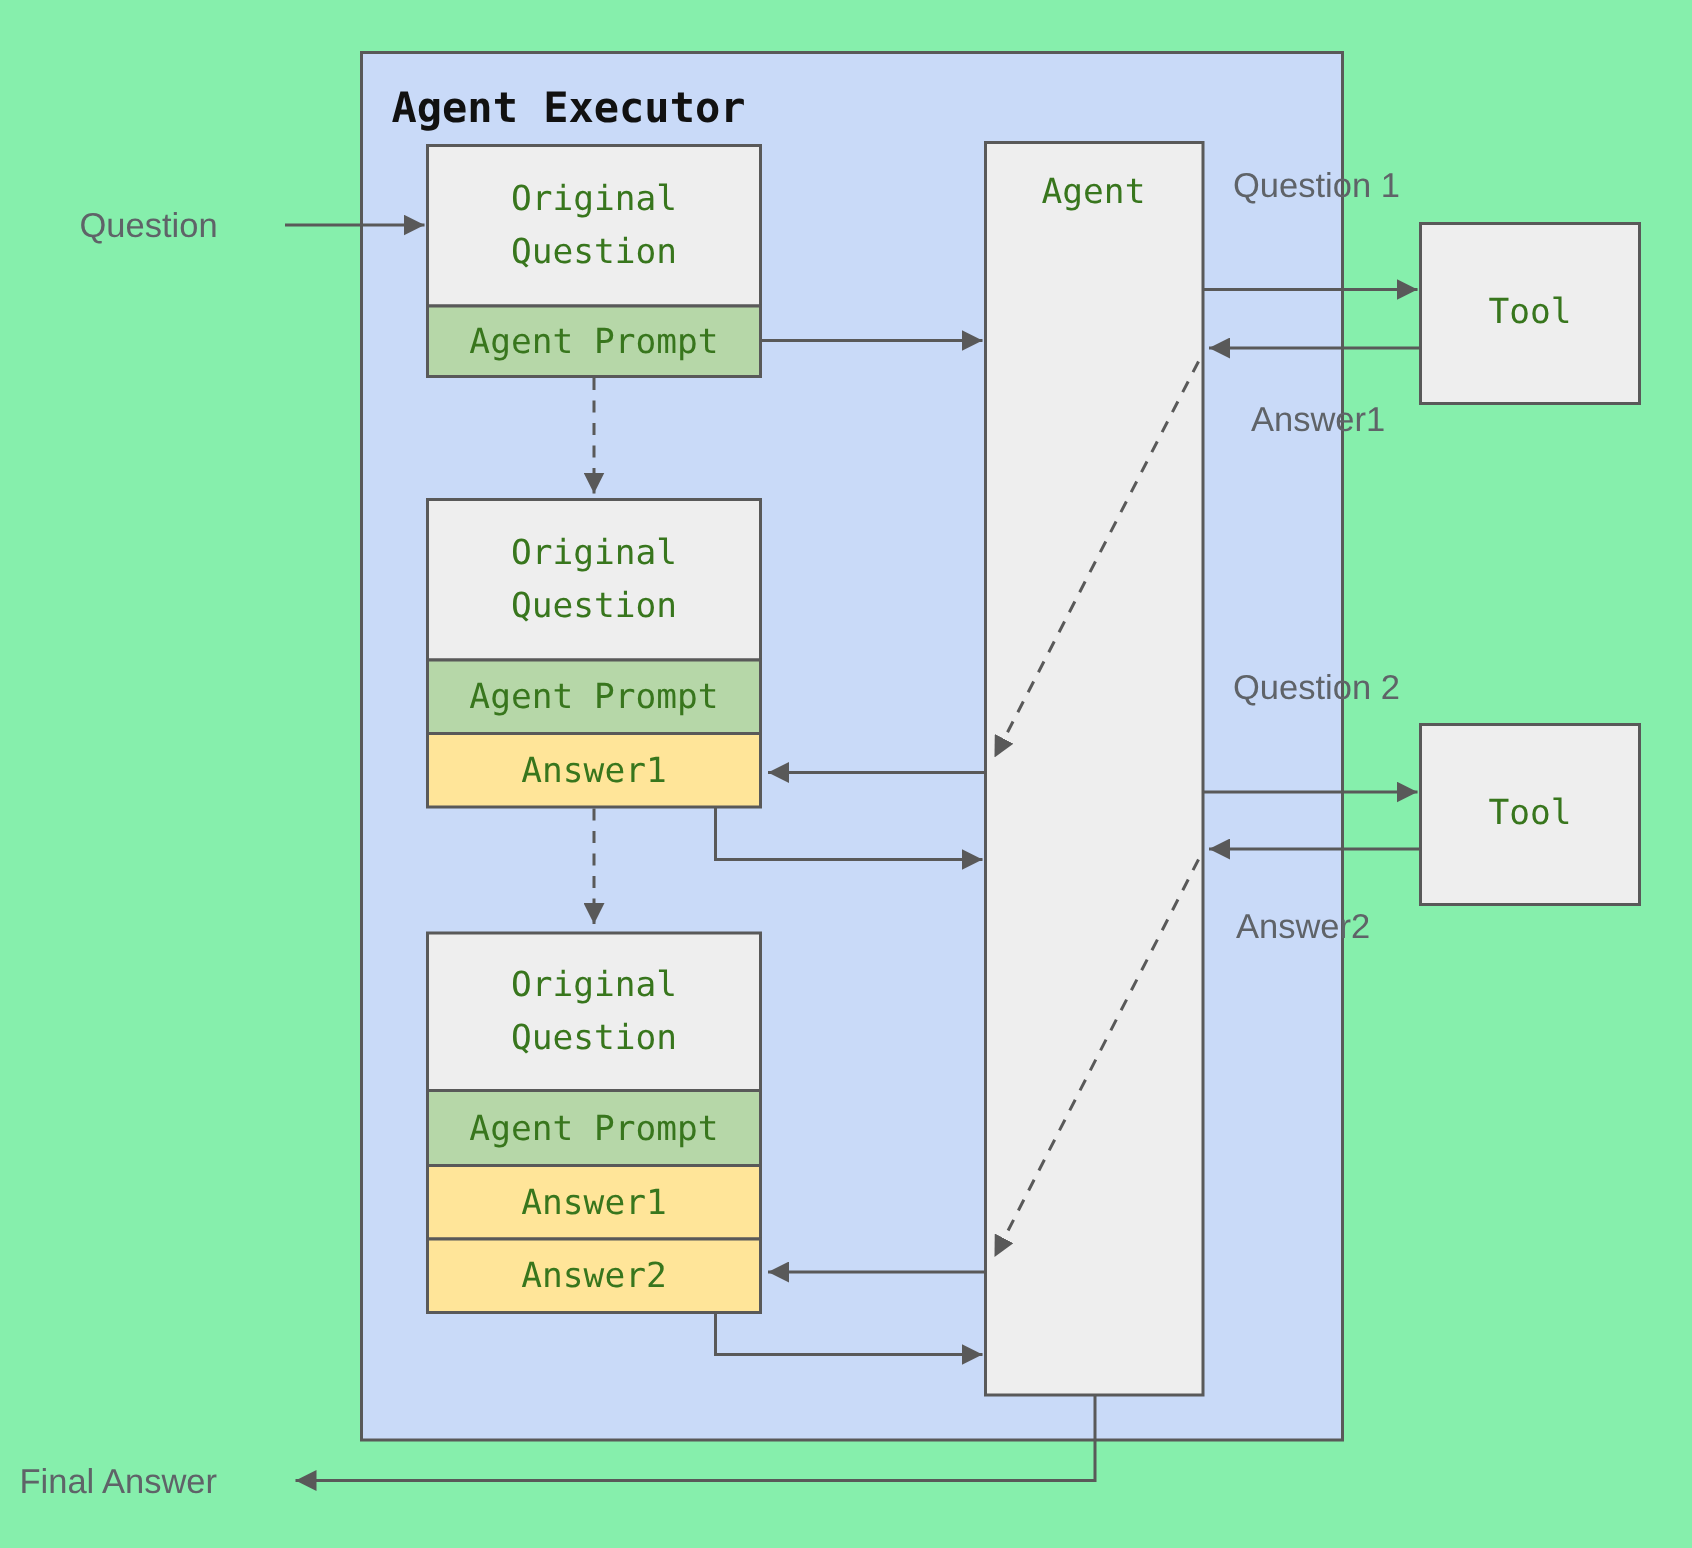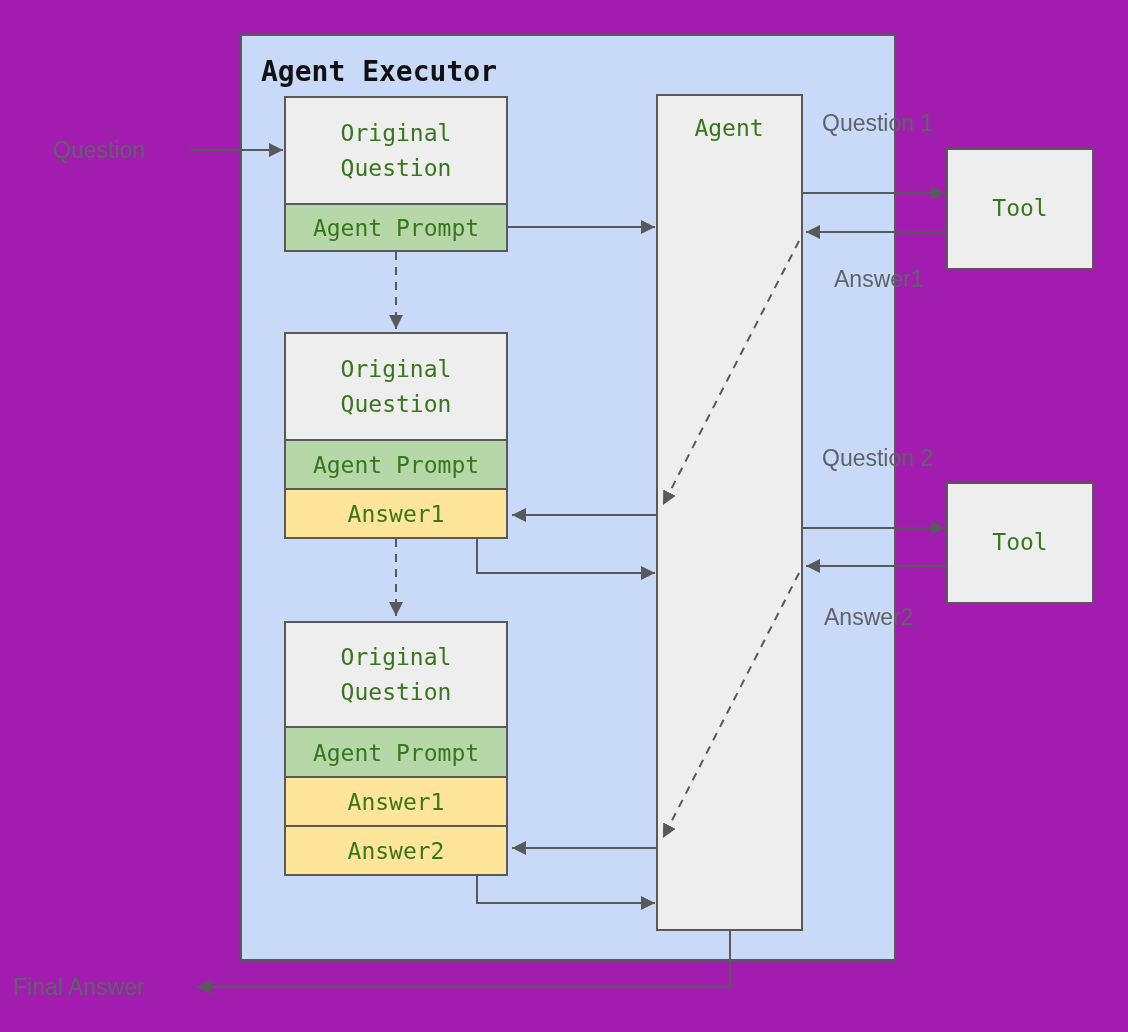--- a/index.html
+++ b/index.html
@@ -1,16 +1,16 @@
 <!DOCTYPE html>
 <html><head>
 <meta charset="utf-8">
 <style>
   html,body { margin:0; padding:0; background:#ffffff; }
-  .canvas { position:relative; width:1128px; height:1032px; background:#a21caf; overflow:hidden;text-align:center; }
+  .canvas { position:relative; width:1128px; height:1032px; background:#86efac; overflow:hidden;text-align:center; }
   svg { display:block; }
   .shape   { stroke:#595959; stroke-width:2; }
   .wire    { stroke:#595959; stroke-width:2; fill:none; }
   .dashed  { stroke-dasharray:8 7; }
   text.mono  { font-family:"DejaVu Sans Mono", monospace; font-size:23px; }
   text.sans  { font-family:"Liberation Sans", sans-serif; font-size:23px; }
   text.title { font-family:"DejaVu Sans Mono", monospace; font-size:28px; font-weight:bold; }
   .vc { dominant-baseline:central; }
   .mid { text-anchor:middle; }
 </style>

